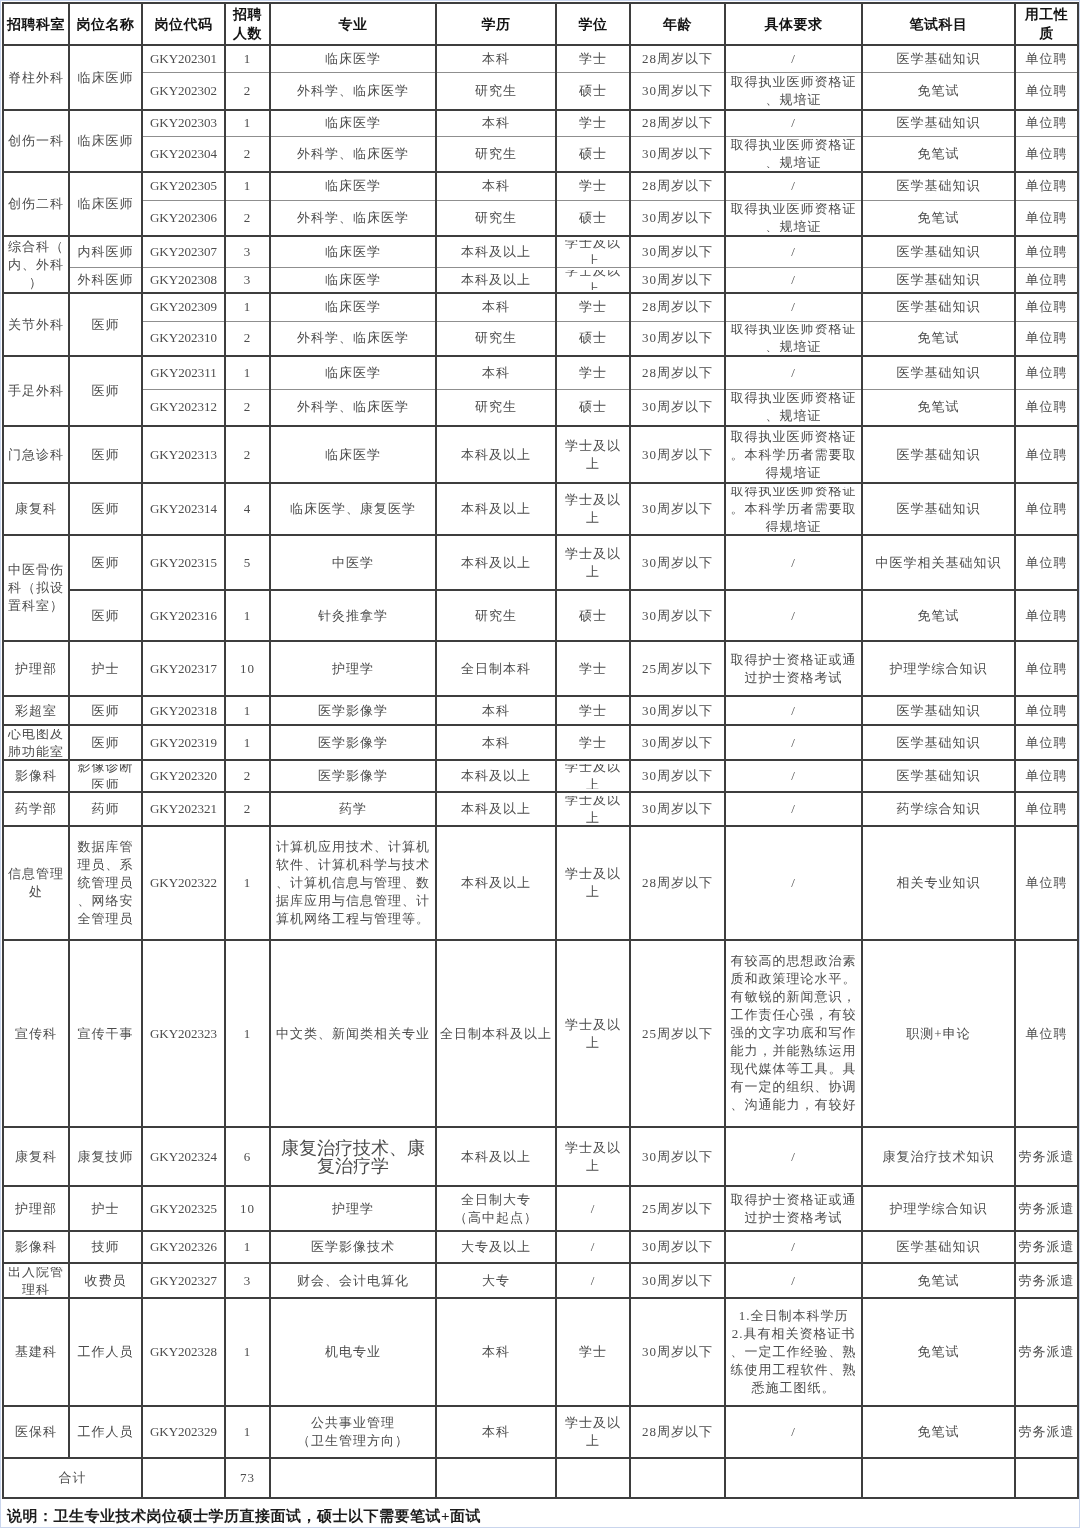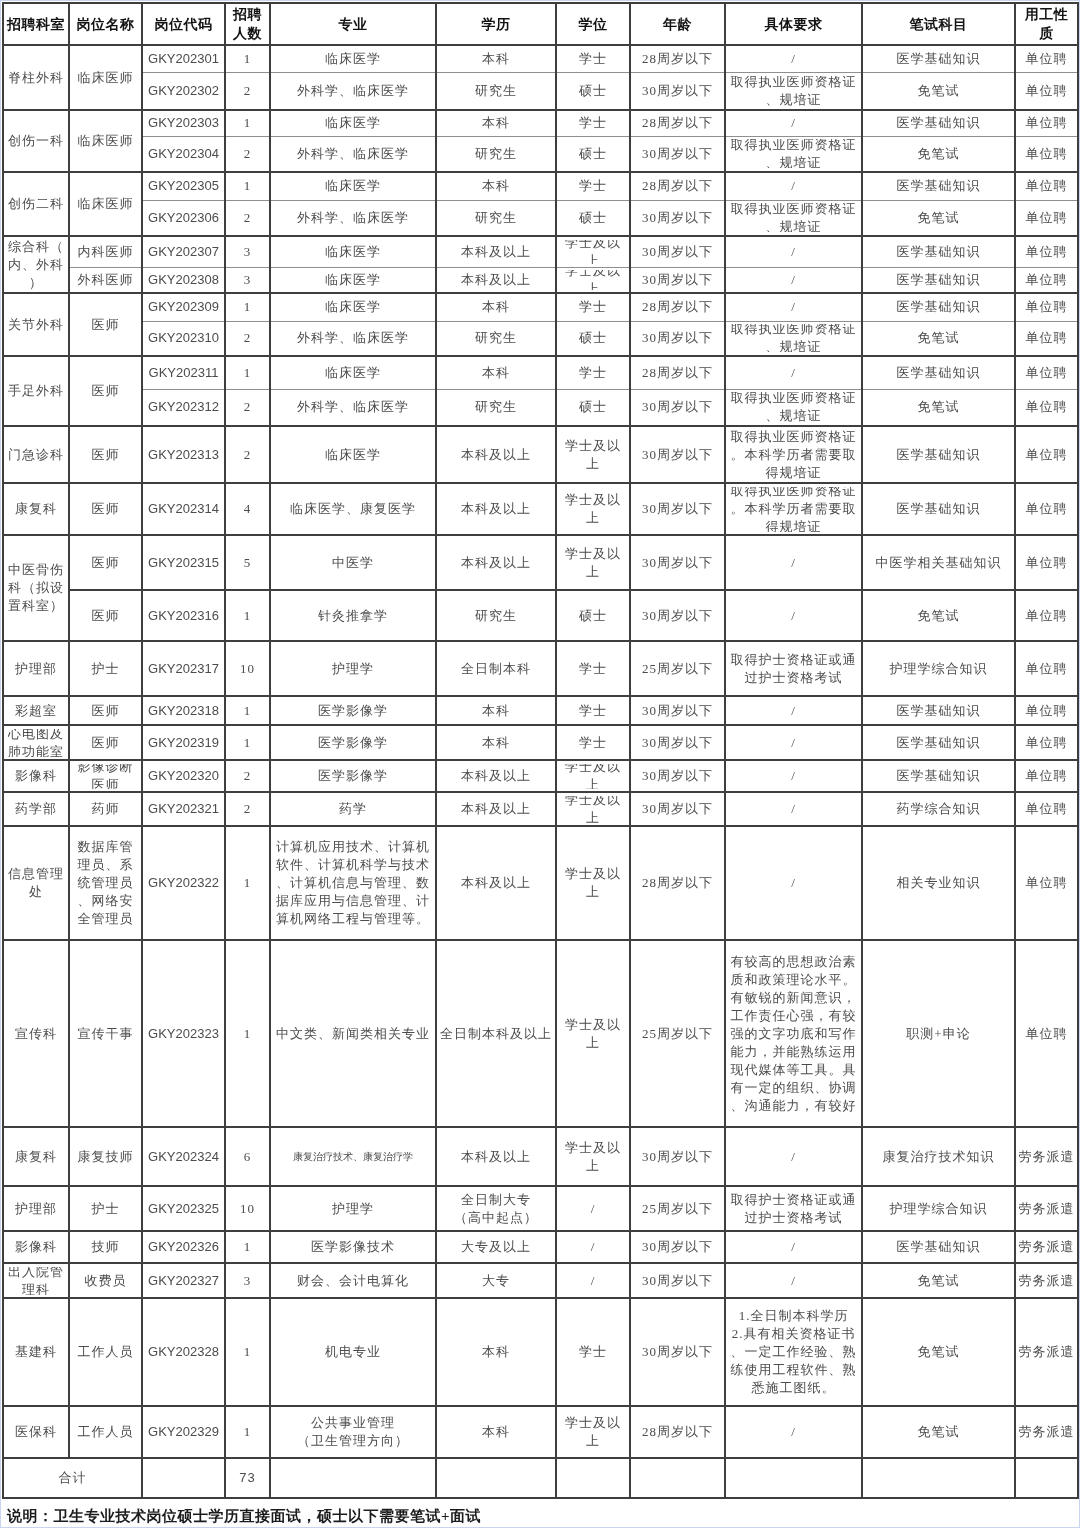--- a/index.html
+++ b/index.html
@@ -19,30 +19,30 @@
     text-align:center;vertical-align:middle;
     font-size:13px;line-height:18px;letter-spacing:1px;
     color:#4c4c4c;font-weight:normal;
     white-space:pre-line;word-break:break-all;line-break:anywhere;
     overflow:hidden;box-sizing:border-box;
   }
   table.jobs thead th{
     font-size:14px;font-weight:bold;color:#141414;letter-spacing:0.5px;
     line-height:19px;
   }
-  table.jobs td.code{font-family:Liberation Sans, sans-serif;letter-spacing:0;text-align:center;}
-  table.jobs td.fit{font-size:10px;letter-spacing:0;}
+  table.jobs td.code{font-family:Liberation Serif, serif;letter-spacing:0;text-align:center;}
+  table.jobs td.fit{font-size:18px;letter-spacing:0;}
   table.jobs td.tt{border-top:1px solid #8f8f8f;}
   table.jobs td.tb{border-bottom:1px solid #8f8f8f;}
   .c{
     display:flex;align-items:center;justify-content:center;
     overflow:hidden;width:100%;
   }
   td.total-label{font-size:14px;color:#222222;font-weight:bold;letter-spacing:2px;}
-  td.total-count{color:#3c3c3c;font-family:Liberation Sans, sans-serif;}
+  td.total-count{color:#3c3c3c;font-family:Liberation Serif, serif;}
   .note{
     height:34px;display:flex;align-items:center;
     padding-left:6px;
     font-size:15px;font-weight:bold;color:#1c1c1c;letter-spacing:0.5px;
   }
 </style>
 </head>
 <body>
 
 <div class="page">
@@ -352,21 +352,21 @@
         </tr>
         <tr style="height: 187px;">
           <td>宣传科</td>
           <td>宣传干事</td>
           <td class="code">GKY202323</td>
           <td>1</td>
           <td>中文类、新闻类相关专业</td>
           <td>全日制本科及以上</td>
           <td>学士及以上</td>
           <td>25周岁以下</td>
-          <td><div class="c" style="height: 158px;">有较高的思想政治素质和政策理论水平。有敏锐的新闻意识，工作责任心强，有较强的文字功底和写作能力，并能熟练运用现代媒体等工具。具有一定的组织、协调、沟通能力，有较好</div></td>
+          <td><div class="c" style="height: 158px; font-family: Liberation Mono, monospace;">有较高的思想政治素质和政策理论水平。有敏锐的新闻意识，工作责任心强，有较强的文字功底和写作能力，并能熟练运用现代媒体等工具。具有一定的组织、协调、沟通能力，有较好</div></td>
           <td>职测+申论</td>
           <td>单位聘</td>
         </tr>
         <tr style="height: 59px;">
           <td>康复科</td>
           <td>康复技师</td>
           <td class="code">GKY202324</td>
           <td>6</td>
           <td class="fit">康复治疗技术、康复治疗学</td>
           <td>本科及以上</td>

